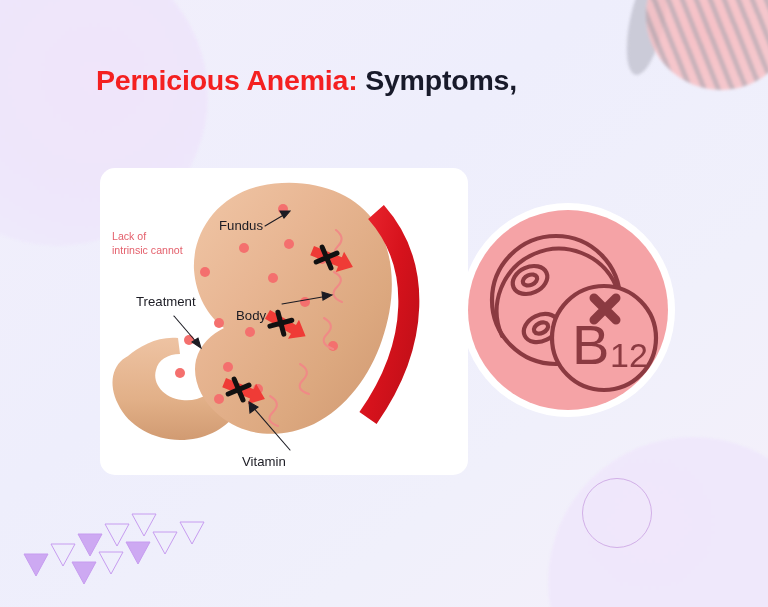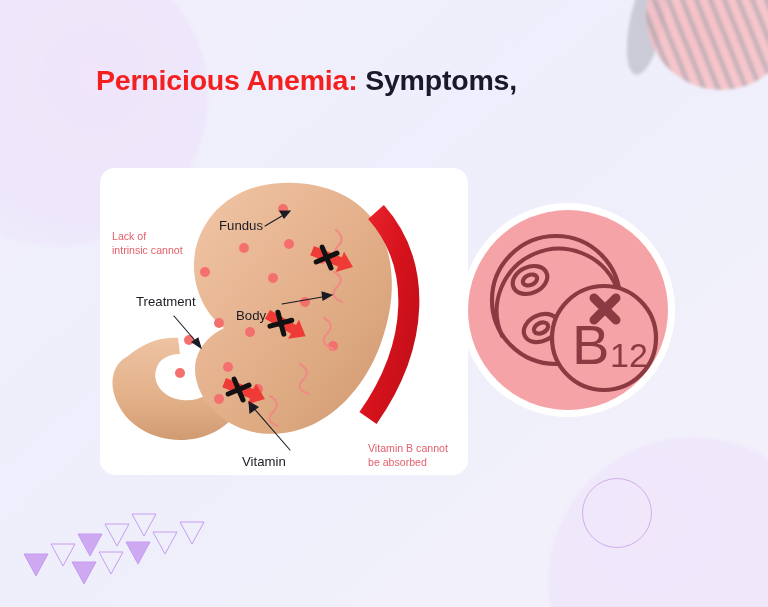--- a/index.html
+++ b/index.html
@@ -216,24 +216,20 @@
     </svg>
 
     <div class="lbl-red" id="lbl-lack">
       <div>Lack of</div>
       <div>intrinsic cannot</div>
     </div>
     <div class="lbl" id="lbl-fundus">Fundus</div>
     <div class="lbl" id="lbl-duod">Treatment</div>
     <div class="lbl" id="lbl-body">Body</div>
     <div class="lbl" id="lbl-pylorus">Vitamin</div>
-    <div class="lbl-red" id="lbl-vitb">
-      <div>Vitamin B cannot</div>
-      <div>be absorbed</div>
-    </div>
   </div>
 
   <div id="icon-badge">
     <svg width="200" height="200" viewBox="0 0 200 200">
       <g stroke="#8b3a41" fill="none" stroke-width="4.2" stroke-linecap="round">
         <circle cx="88" cy="90" r="64"></circle>
         <path d="M34,126 A58,58 0 1 1 148,76" stroke-width="4"></path>
         <ellipse cx="62" cy="70" rx="18" ry="13" transform="rotate(-24 62 70)"></ellipse>
         <ellipse cx="62" cy="70" rx="7.5" ry="5" transform="rotate(-24 62 70)"></ellipse>
         <ellipse cx="115" cy="98" rx="18" ry="13" transform="rotate(-28 115 98)"></ellipse>

